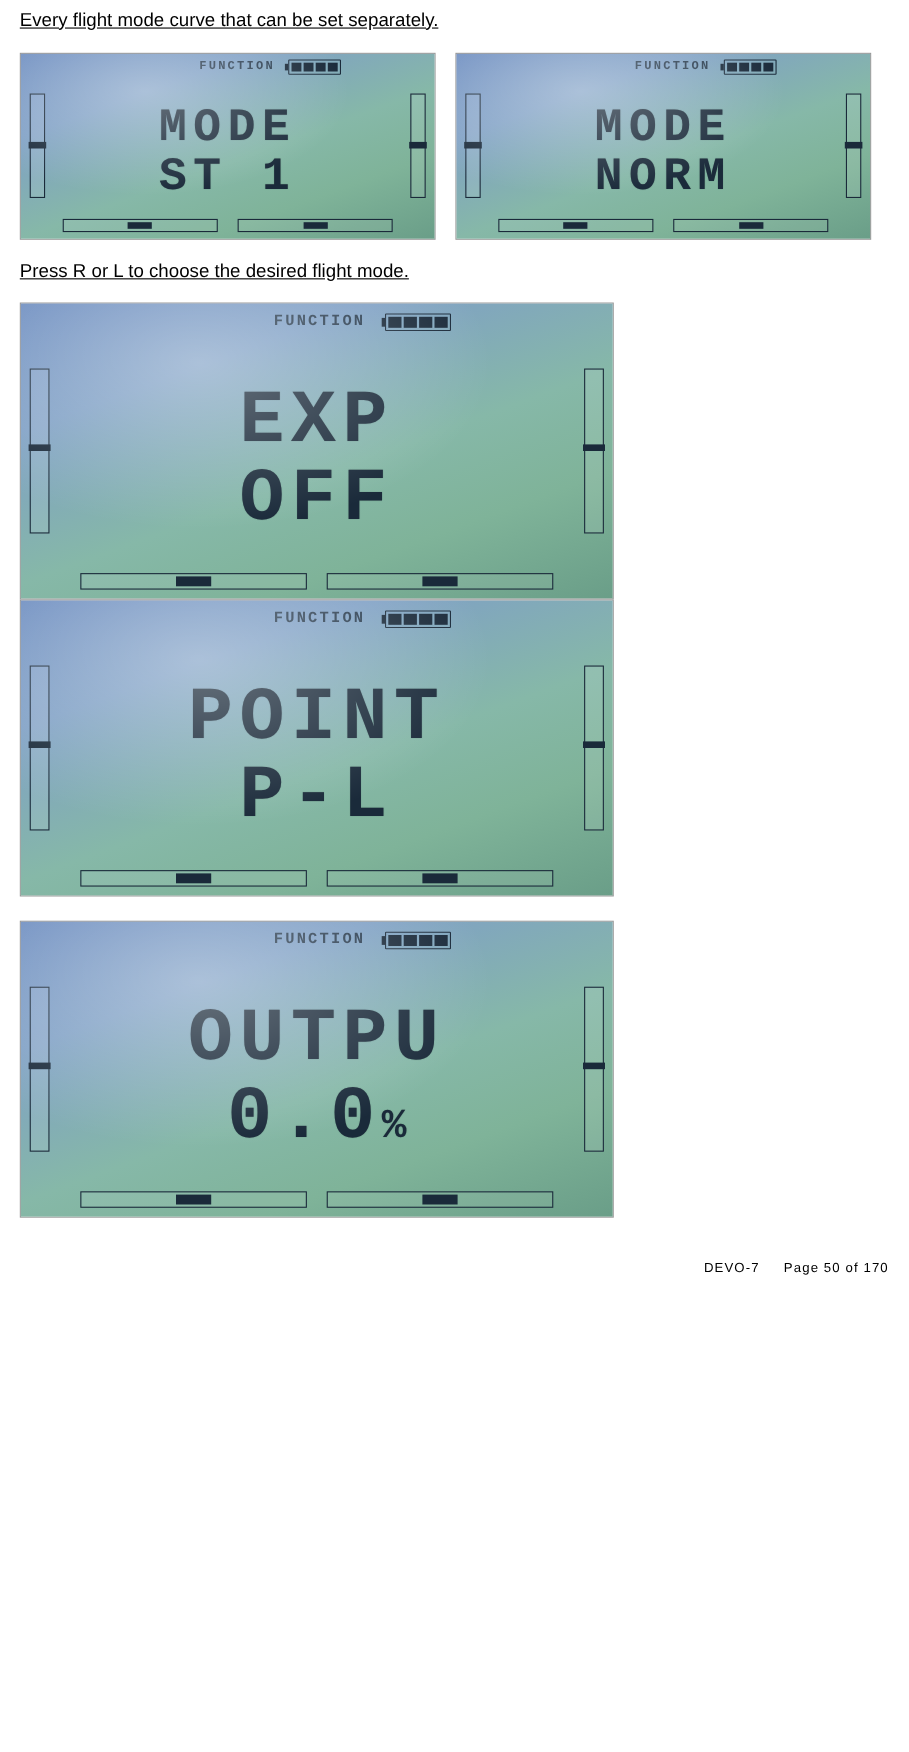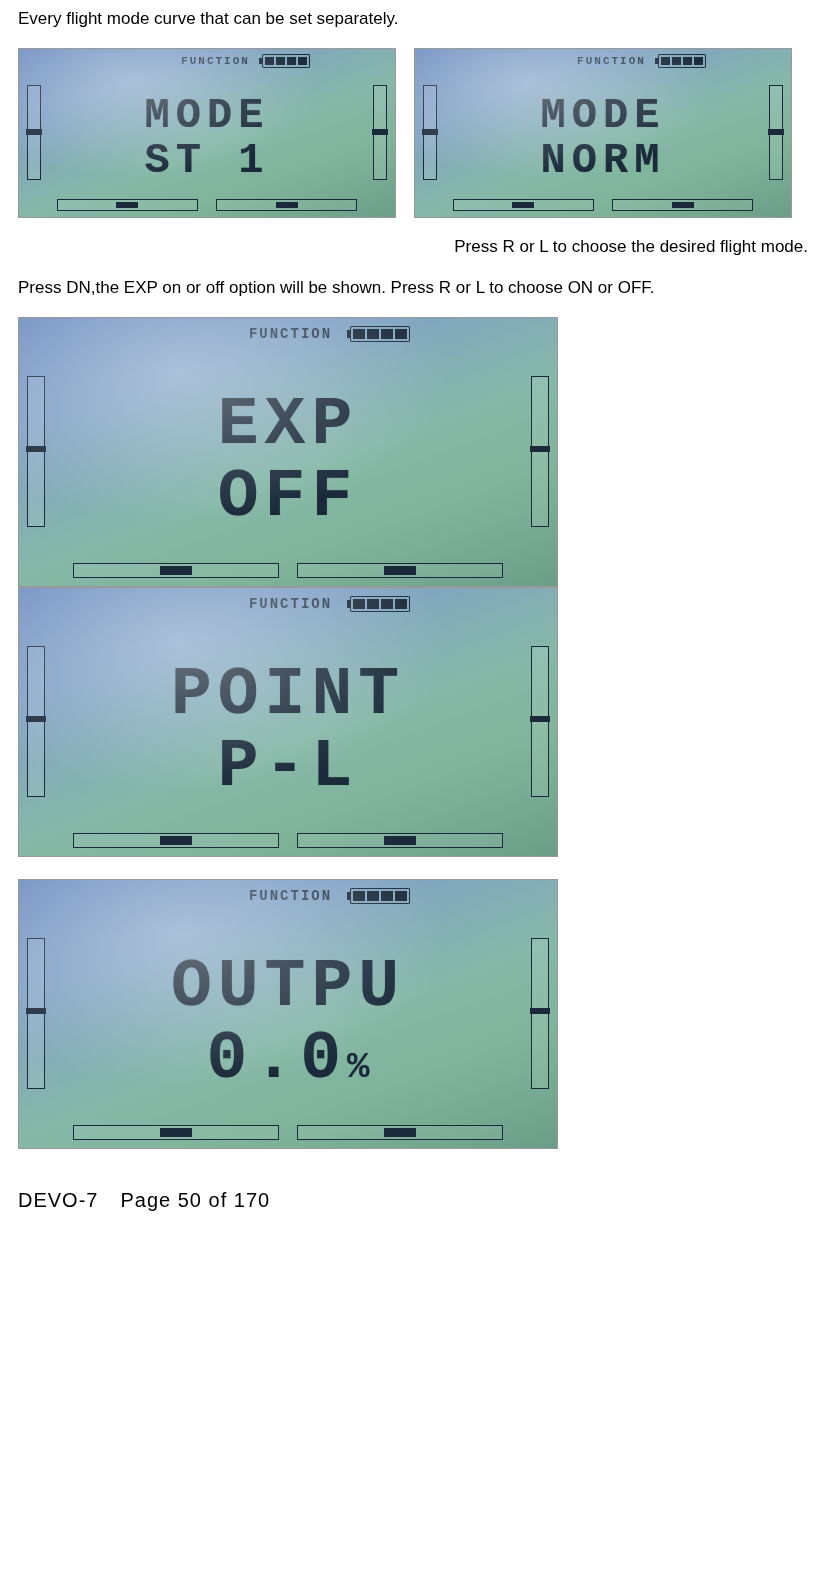--- a/index.html
+++ b/index.html
@@ -14,20 +14,21 @@
       line-height: 1.5;
       color: #000;
       background: #fff;
       padding: 0;
     }
     .page {
       padding: 0 18px 20px 18px;
     }
     .para {
       margin: 6px 0 16px 0;
+      text-decoration: underline;
     }
     .para-justify {
       text-align: justify;
       margin: 14px 0 18px 0;
       line-height: 1.8;
     }
     .row-two {
       display: flex;
       gap: 18px;
     }
@@ -152,22 +153,22 @@
     .lcd-large .batt span { width: 12px; height: 10px; }
     .lcd-large .side-bar { width: 18px; }
     .lcd-large .bottom-row { bottom: 8px; }
     .lcd-large .bot-slot { height: 15px; }
     .pct {
       font-size: 0.55em;
       letter-spacing: 0;
       vertical-align: baseline;
     }
     .footer {
-      text-align: left;
-      font-size: 20px;
+      text-align: right;
+      font-size: 12px;
       margin-top: 36px;
       letter-spacing: 1px;
     }
     .footer .gap { display:inline-block; width:22px; }
   </style>
 </head>
 <body>
 
 <div class="page">
 
@@ -231,22 +232,21 @@
               <div class="fill" style="left:42%; width:16%;"></div>
             </div>
           <div class="bot-slot">
               <div class="fill" style="left:42%; width:16%;"></div>
             </div>
         </div>
       </div>
     </div>
   </div>
 
-  <p class="para" style="margin-top:16px;text-align:right;">Press R or L to choose the desired flight mode.</p>
-  <p class="para">Press DN,the EXP on or off option will be shown. Press R or L to choose ON or OFF.</p>
+  <p class="para" style="margin-top:16px;">Press R or L to choose the desired flight mode.</p>
 
   <div class="lcd-wrap lcd-large">
     <div class="lcd">
       <div class="func-row">
         <span class="spacer"></span>
         <span class="func-label">FUNCTION</span>
         <span class="batt">
             <span></span>
             <span></span>
             <span></span>

